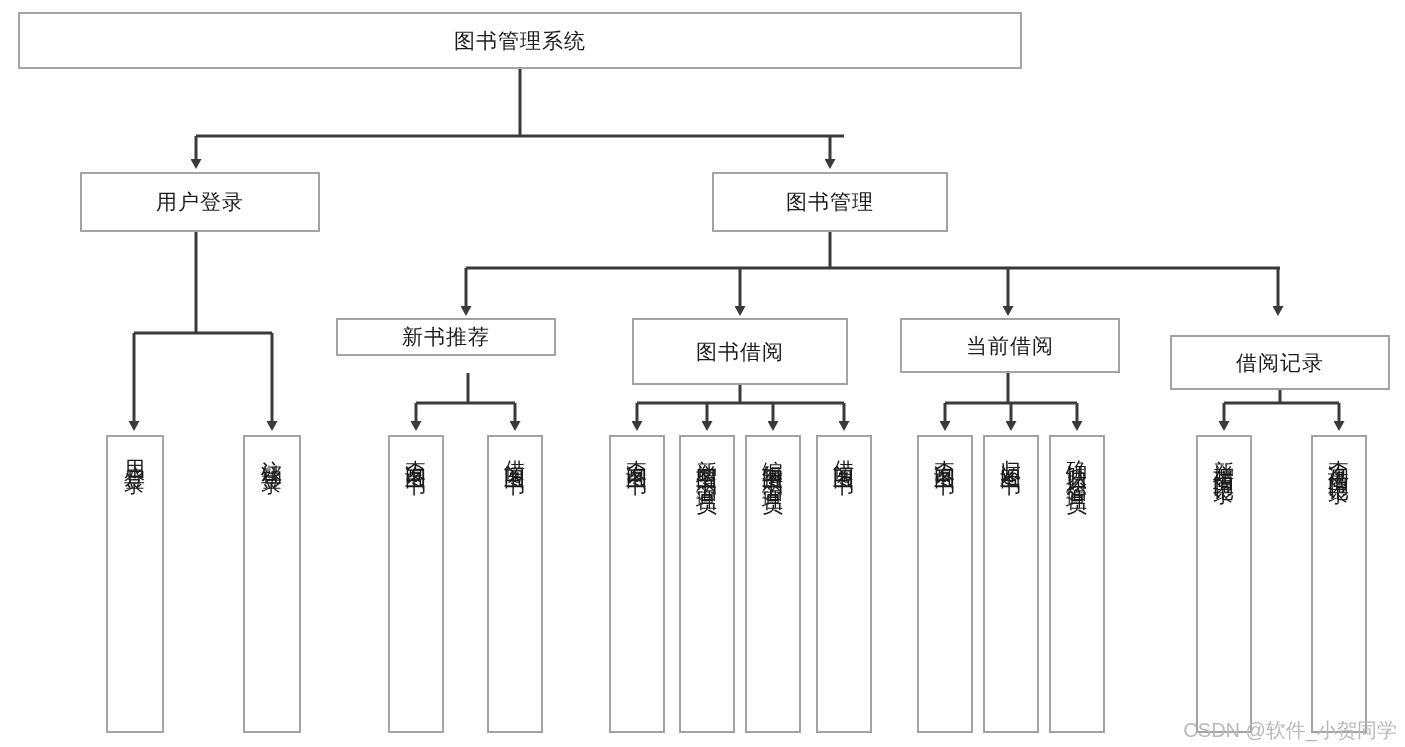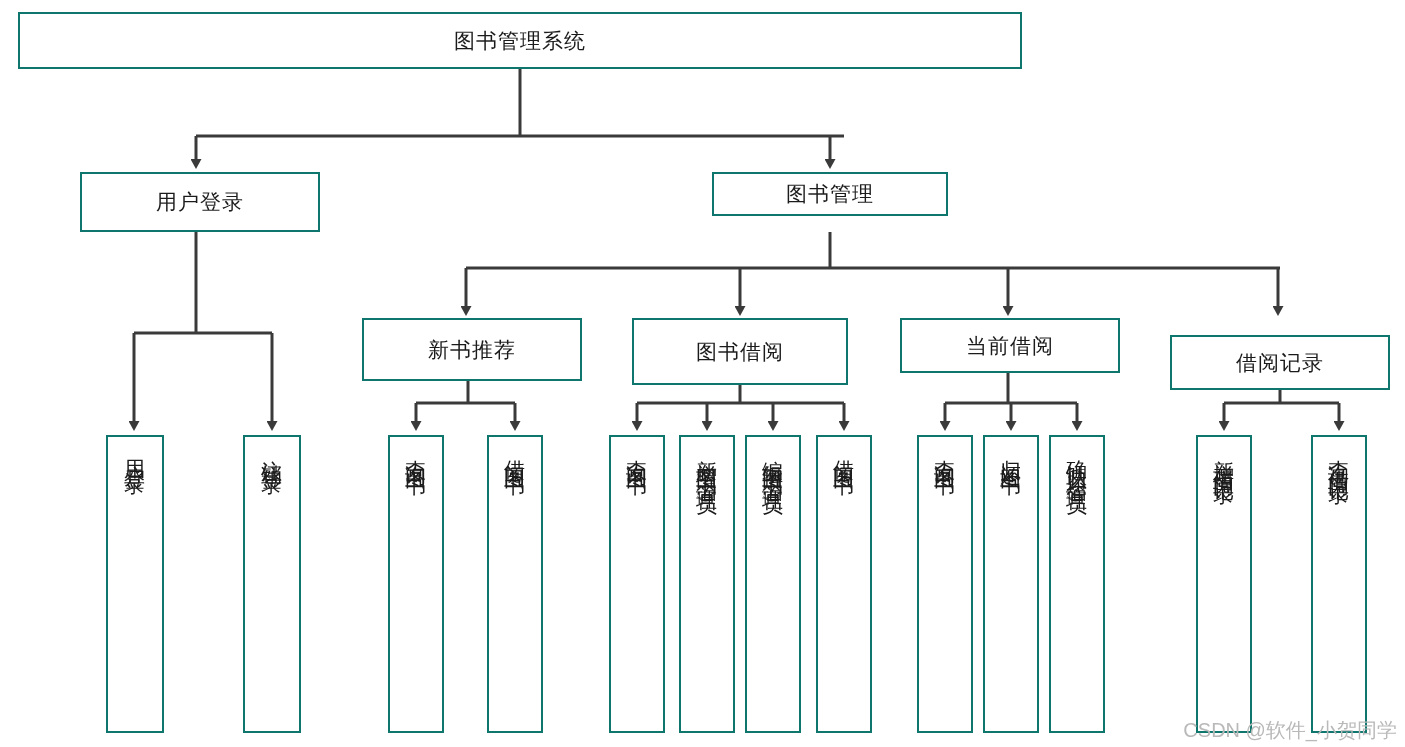--- a/index.html
+++ b/index.html
@@ -21,21 +21,21 @@
     position: absolute;
     left: 0;
     top: 0;
     width: 1405px;
     height: 747px;
     pointer-events: none;
   }
   .node {
     position: absolute;
     box-sizing: border-box;
-    border: 2px solid #0f766e;
+    border: 2px solid #a3a3a3;
     background: #ffffff;
     display: flex;
     align-items: center;
     justify-content: center;
     color: #1b1b1b;
   }
   .node.horiz {
     font-size: 21px;
     letter-spacing: 1px;
   }
@@ -117,25 +117,25 @@
     </g>
   </svg>
 
   <div class="node horiz" id="n-root" style="left: 18px; top: 12px; width: 1004px; height: 57px;">
     <span>图书管理系统</span>
   </div>
 
   <div class="node horiz" id="n-l2-0" style="left: 80px; top: 172px; width: 240px; height: 60px;">
     <span>用户登录</span>
   </div>
-  <div class="node horiz" id="n-l2-1" style="left: 712px; top: 172px; width: 236px; height: 44px;">
+  <div class="node horiz" id="n-l2-1" style="left: 712px; top: 172px; width: 236px; height: 60px;">
     <span>图书管理</span>
   </div>
 
-  <div class="node horiz" id="n-l3-0" style="left: 362px; top: 318px; width: 220px; height: 63px;">
+  <div class="node horiz" id="n-l3-0" style="left: 336px; top: 318px; width: 220px; height: 38px;">
     <span>新书推荐</span>
   </div>
   <div class="node horiz" id="n-l3-1" style="left: 632px; top: 318px; width: 216px; height: 67px;">
     <span>图书借阅</span>
   </div>
   <div class="node horiz" id="n-l3-2" style="left: 900px; top: 318px; width: 220px; height: 55px;">
     <span>当前借阅</span>
   </div>
   <div class="node horiz" id="n-l3-3" style="left: 1170px; top: 318px; width: 220px; height: 55px; margin-top: 17px;">
     <span>借阅记录</span>

